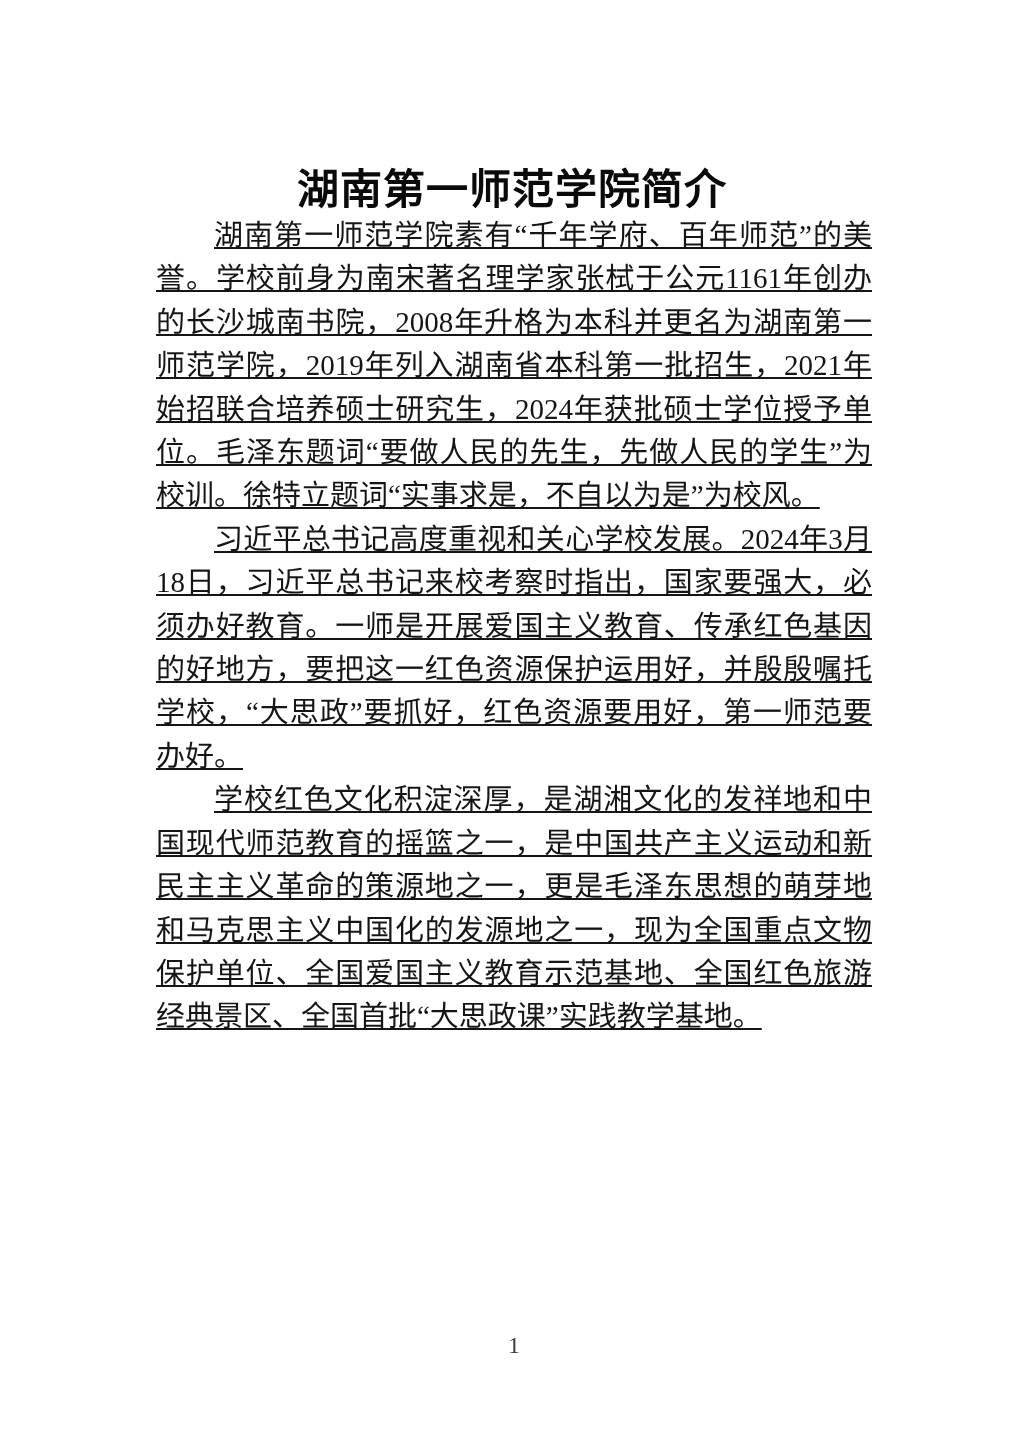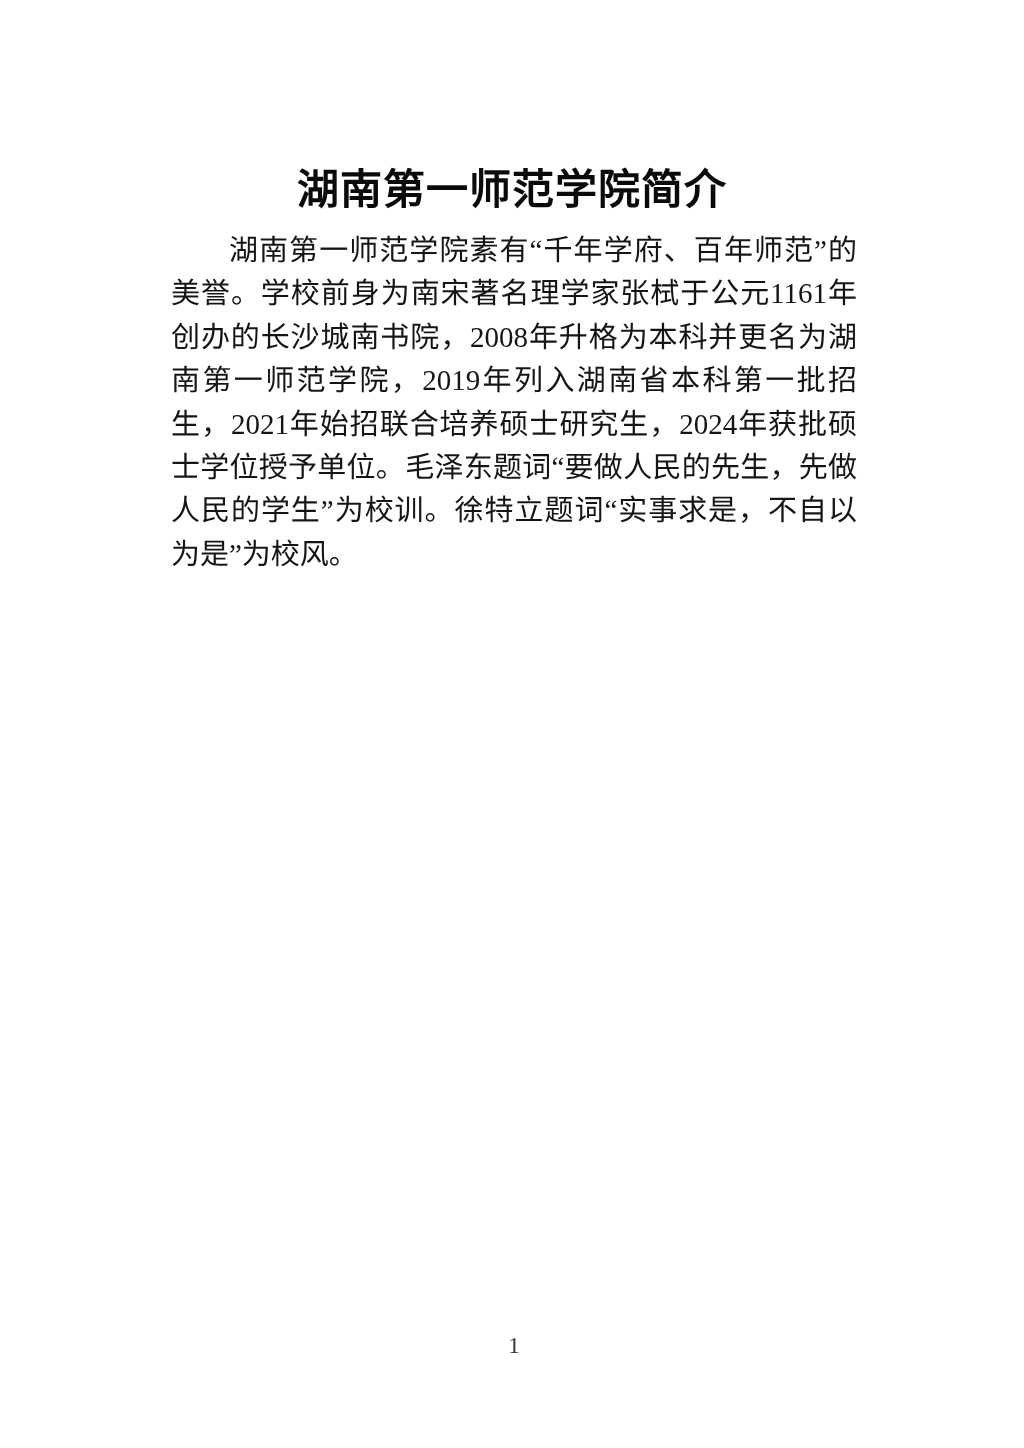--- a/index.html
+++ b/index.html
@@ -31,44 +31,47 @@
   .doc-body {
     position: absolute;
     top: 214px;
     left: 156px;
     width: 716px;
     font-size: 29px;
     line-height: 43.4px;
     color: #151515;
   }
   .doc-body p {
-    margin: 15px;
+    margin: 0;
     padding: 0;
     text-indent: 2em;
     text-align: justify;
     text-justify: inter-ideograph;
+    text-decoration: underline;
   }
   .page-footer {
     position: absolute;
     top: 1332px;
     left: 156px;
     width: 716px;
     text-align: center;
     font-size: 24px;
     color: #3c3c3c;
   }
 </style>
 </head>
 <body>
 
 <div class="page">
 
   <h1 class="doc-title">湖南第一师范学院简介</h1>
 
   <div class="doc-body">
     <p>湖南第一师范学院素有“千年学府、百年师范”的美誉。学校前身为南宋著名理学家张栻于公元1161年创办的长沙城南书院，2008年升格为本科并更名为湖南第一师范学院，2019年列入湖南省本科第一批招生，2021年始招联合培养硕士研究生，2024年获批硕士学位授予单位。毛泽东题词“要做人民的先生，先做人民的学生”为校训。徐特立题词“实事求是，不自以为是”为校风。</p>
+    <p>习近平总书记高度重视和关心学校发展。2024年3月18日，习近平总书记来校考察时指出，国家要强大，必须办好教育。一师是开展爱国主义教育、传承红色基因的好地方，要把这一红色资源保护运用好，并殷殷嘱托学校，“大思政”要抓好，红色资源要用好，第一师范要办好。</p>
+    <p>学校红色文化积淀深厚，是湖湘文化的发祥地和中国现代师范教育的摇篮之一，是中国共产主义运动和新民主主义革命的策源地之一，更是毛泽东思想的萌芽地和马克思主义中国化的发源地之一，现为全国重点文物保护单位、全国爱国主义教育示范基地、全国红色旅游经典景区、全国首批“大思政课”实践教学基地。</p>
   </div>
 
   <div class="page-footer">
     <span>1</span>
   </div>
 
 </div>
 
 </body></html>

